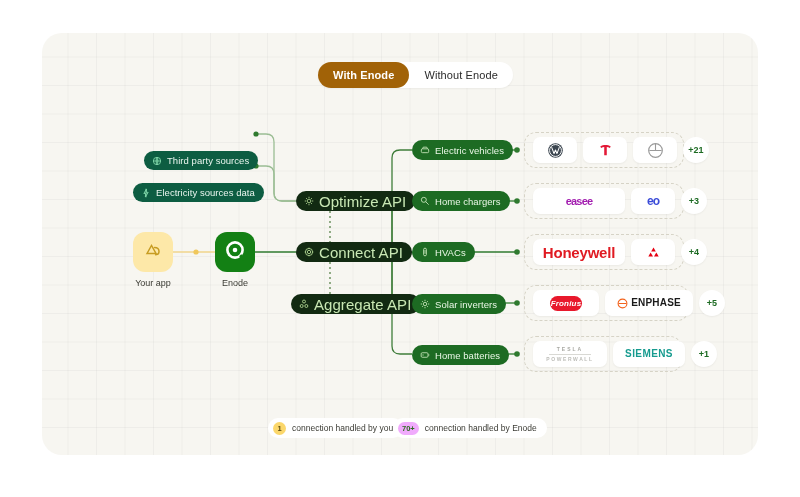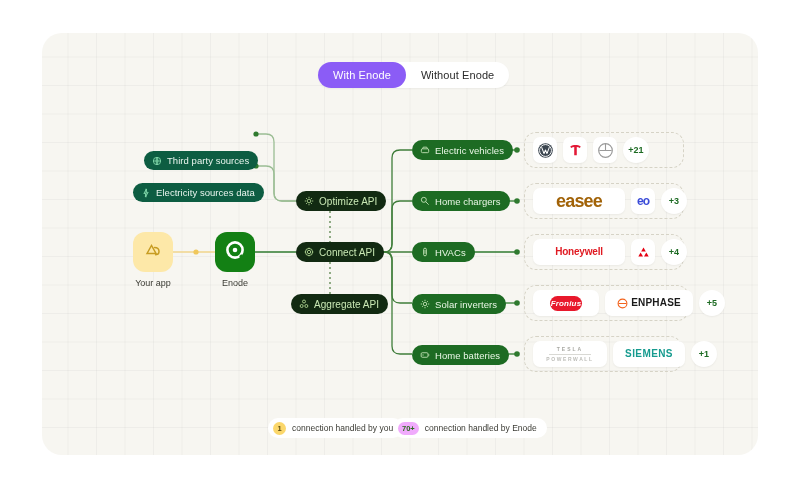--- a/index.html
+++ b/index.html
@@ -65,23 +65,23 @@
     display: flex;
     align-items: center;
     justify-content: center;
     font-size: 11px;
     border-radius: 14px;
     padding: 0 15px;
     white-space: nowrap;
     letter-spacing: 0.1px;
   }
   .toggle-opt.active {
-    background: #8b5cf6;
+    background: #a16207;
     color: #ffffff;
-    font-weight: 400;
+    font-weight: 700;
   }
   .toggle-opt.inactive {
     color: #2b2b2b;
     font-weight: 500;
   }
 
   
   .pill {
     position: absolute;
     display: flex;
@@ -107,21 +107,21 @@
     color: #e9f5ee;
     margin-top: 26px;
   }
   .pill.src .ico svg { stroke: #7fd6a8; }
 
   .pill.api {
     background: #122a12;
     color: #c9e8b4;
     height: 20px;
     border-radius: 10px;
-    font-size: 10px;
+    font-size: 15px;
   }
   .pill.api .ico svg { stroke: #b9e09a; }
 
   .pill.cat {
     background: #1d6b23;
     color: #eaf7e6;
     height: 20px;
     border-radius: 10px;
   }
   .pill.cat .ico svg { stroke: #cfeac0; }
@@ -163,41 +163,41 @@
     background: #ffffff;
     border-radius: 7px;
     height: 26px;
     display: flex;
     align-items: center;
     justify-content: center;
     box-shadow: 0 1px 2px rgba(0,0,0,0.05);
     flex: none;
     overflow: hidden;
   }
-  .tile.sq { width: 24px; }
+  .tile.sq { width: 44px; }
   .tile.plus {
     width: 26px;
     color: #1d6b23;
     font-size: 9px;
     font-weight: 700;
     border-radius: 13px;
   }
   .tile.wide { padding: 0 8px; }
 
   .logo-text {
     font-size: 10px;
     font-weight: 700;
     white-space: nowrap;
     line-height: 1;
   }
-  .logo-honeywell { color: #e01a22; font-size: 10px; letter-spacing: -0.2px; }
+  .logo-honeywell { color: #e01a22; font-size: 15px; letter-spacing: -0.2px; }
   .logo-siemens { color: #169b8f; font-size: 10px; letter-spacing: 0.4px; }
   .logo-enphase { color: #1a1a1a; font-size: 10px; letter-spacing: 0.2px; }
   .logo-eo { color: #3b4cd8; font-size: 12px; font-weight: 700; letter-spacing: -1px; }
-  .logo-easee { color: #a16207; font-size: 18px; font-weight: 700; letter-spacing: -0.8px; }
+  .logo-easee { color: #a21caf; font-size: 11px; font-weight: 700; letter-spacing: -0.8px; }
   .tesla-pw {
     display: flex;
     flex-direction: column;
     align-items: center;
     line-height: 1.25;
   }
   .tesla-pw .l1 { font-size: 5px; letter-spacing: 2px; color: #a8a8a2; font-weight: 600; }
   .tesla-pw .rule { width: 42px; height: 1px; background: #d9d9d4; margin: 1px 0; }
   .tesla-pw .l2 { font-size: 5px; letter-spacing: 1.6px; color: #bdbdb8; font-weight: 600; }
   .fronius {

